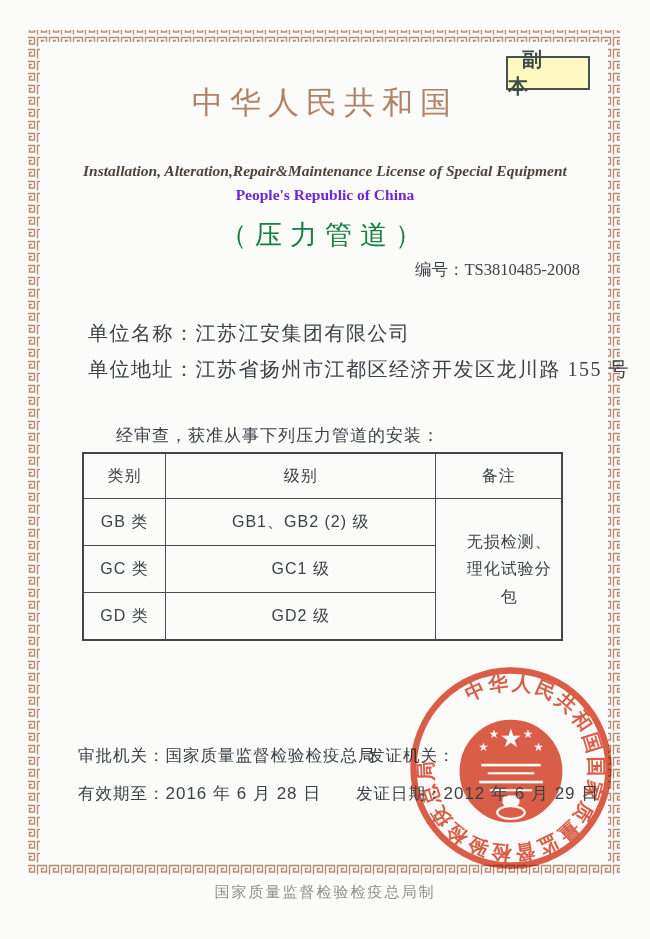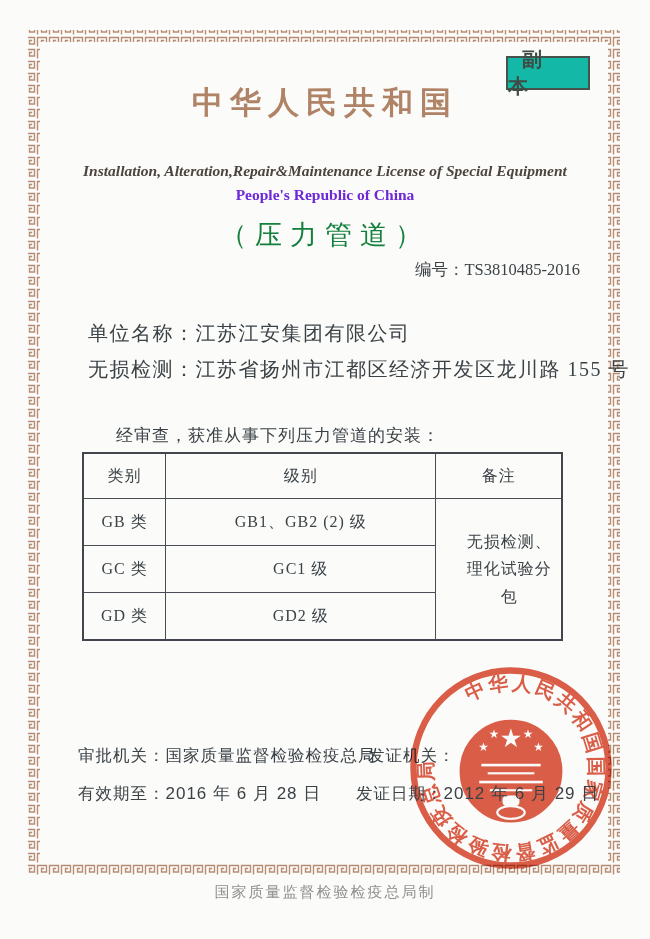--- a/index.html
+++ b/index.html
@@ -19,39 +19,39 @@
   .frame-svg{position:absolute;left:0;top:0;z-index:0;}
 
   
   .copy-badge{
     left:506px;top:56px;width:80px;height:30px;
     border:2.5px solid #46524b;
     display:flex;align-items:center;justify-content:center;
     font-weight:bold;font-size:20px;color:#3f4b45;
     letter-spacing:14px;text-indent:14px;
     font-family:"Liberation Sans","DejaVu Sans",sans-serif;
-    z-index:2;background:#14b8a6;
+    z-index:2;background:#fef9c3;
   }
 
-  .title-cn1{top:82px;font-size:31px;font-weight:bold;color:#b08266;letter-spacing:7px;z-index:1;text-align:center;}
+  .title-cn1{top:82px;font-size:31px;font-weight:normal;color:#b08266;letter-spacing:7px;z-index:1;text-align:center;}
   .title-cn2{top:117px;font-size:34px;font-weight:bold;color:#ae7f63;letter-spacing:3px;z-index:1;}
   .title-en1{top:162px;font-size:15.5px;font-weight:bold;color:#4c443d;z-index:1;font-style:italic;}
   .title-en2{top:186px;font-size:15.5px;font-weight:bold;color:#6d28d9;z-index:1;}
   .subject{top:217px;font-size:27px;color:#15803d;letter-spacing:8px;z-index:1;}
   .license-no{top:259px;right:70px;font-size:16.5px;color:#3b4246;z-index:1;}
 
   .field-line{font-size:20px;letter-spacing:1.5px;z-index:1;}
   .unit-name{left:88px;top:320px;}
   .unit-addr{left:88px;top:356px;}
   .approval-note{left:116px;top:424px;font-size:17px;letter-spacing:1px;z-index:1;}
 
   table.license{
     position:absolute;left:82px;top:452px;width:481px;z-index:1;
     border-collapse:collapse;font-size:16px;color:#3b4246;
-    font-family:Liberation Serif, serif;
+    font-family:Liberation Sans, sans-serif;
   }
   table.license td,table.license th{
     border:1.5px solid #474d52;text-align:center;font-weight:normal;
     letter-spacing:1px;
   }
   table.license{border:2.5px solid #40464b;}
   table.license th{height:42px;}
   table.license td{height:44px;}
   td.remark-cell{text-align:left;padding-left:22px;line-height:1.7;font-size:16px;}
 
@@ -88,28 +88,28 @@
   <div class="abs copy-badge">
     <span>副 本</span>
   </div>
 
   <div class="abs center title-cn1">中华人民共和国</div>
   <div class="abs center title-en1">Installation, Alteration,Repair&amp;Maintenance License of Special Equipment</div>
   <div class="abs center title-en2">People's Republic of China</div>
   <div class="abs center subject">（压力管道）</div>
 
   <div class="abs license-no">
-    <span>编号：</span><span>TS3810485-2016</span>
+    <span>编号：</span><span>TS3810485-2008</span>
   </div>
 
   <div class="abs field-line unit-name">
     <span>单位名称：</span><span>江苏江安集团有限公司</span>
   </div>
   <div class="abs field-line unit-addr">
-    <span>无损检测：</span><span>江苏省扬州市江都区经济开发区龙川路 155 号</span>
+    <span>单位地址：</span><span>江苏省扬州市江都区经济开发区龙川路 155 号</span>
   </div>
 
   <div class="abs approval-note">经审查，获准从事下列压力管道的安装：</div>
 
   <table class="license">
     <tbody>
         <tr>
       <th style="width:81px">类别</th>
       <th style="width:275px">级别</th>
       <th style="width:125px">备注</th>

